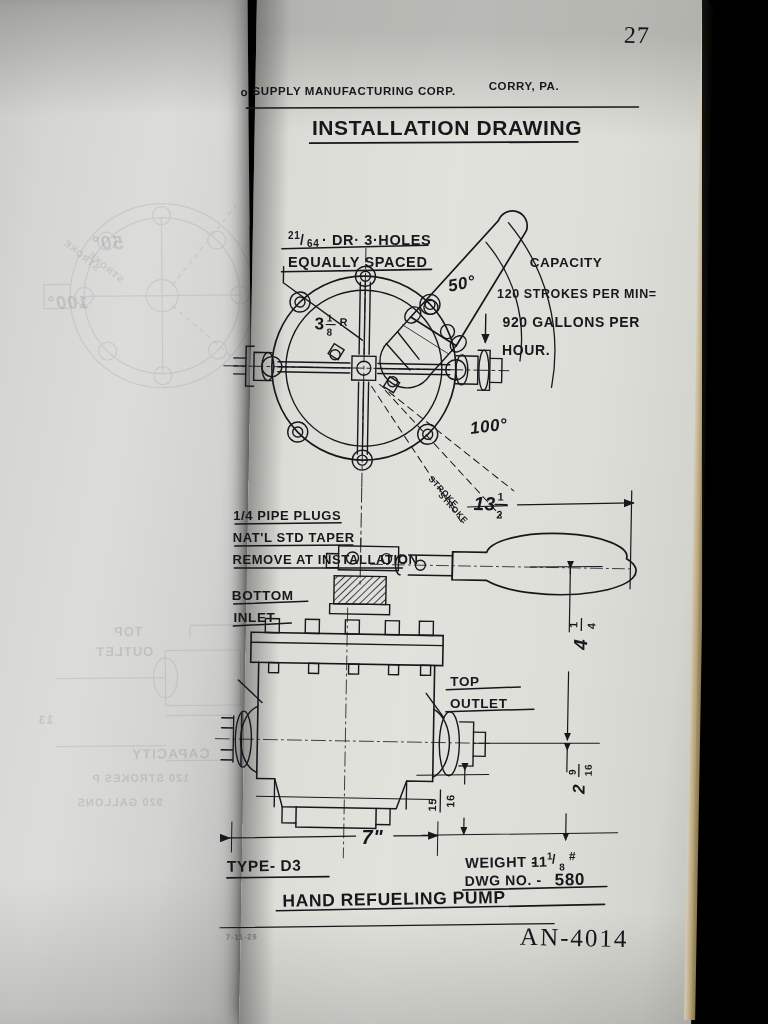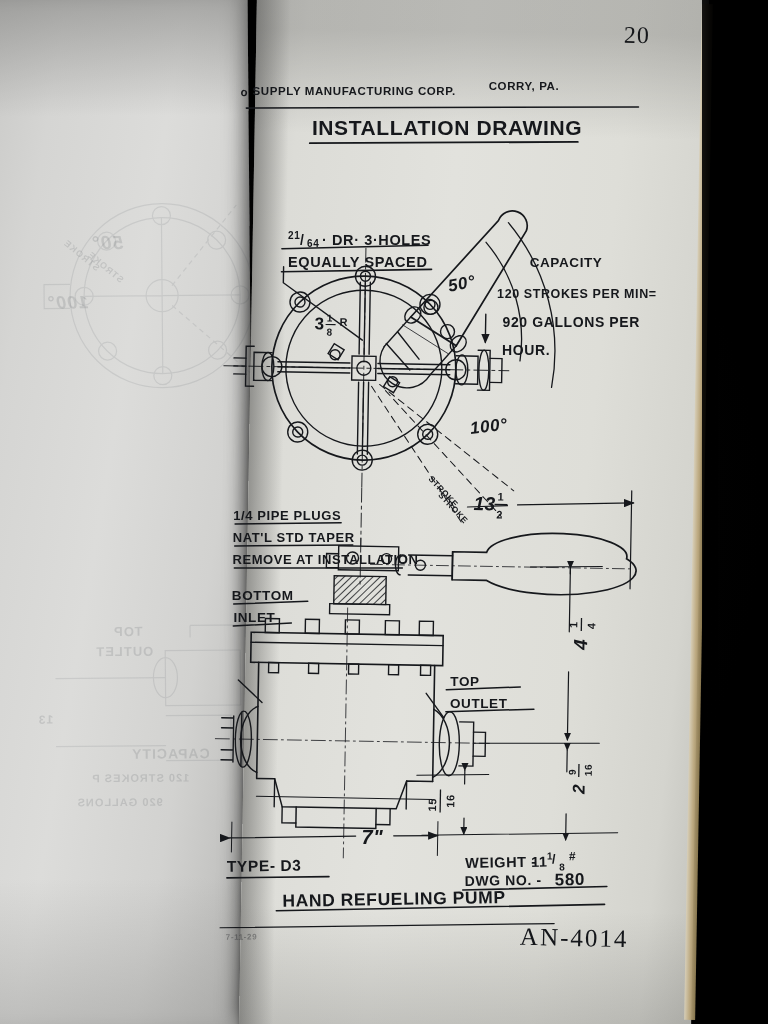--- a/index.html
+++ b/index.html
@@ -117,21 +117,21 @@
   </div>
 
   <div class="right-page">
     <div class="gutter"></div>
     <div class="vign"></div>
   </div>
 
   <div class="fore-edge"></div>
   <div class="edge-shadow"></div>
 
-  <div class="page-num">20</div>
+  <div class="page-num">27</div>
 
   <div class="an-code">AN-4014</div>
 
   <div id="dwg">
   <svg width="470" height="810" viewBox="0 0 470 810">
 
     <defs>
       <pattern id="hatch" width="5" height="5" patternUnits="userSpaceOnUse" patternTransform="rotate(45)">
         <line x1="0" y1="0" x2="0" y2="5" stroke="#16181c" stroke-width="1.6"></line>
       </pattern>

